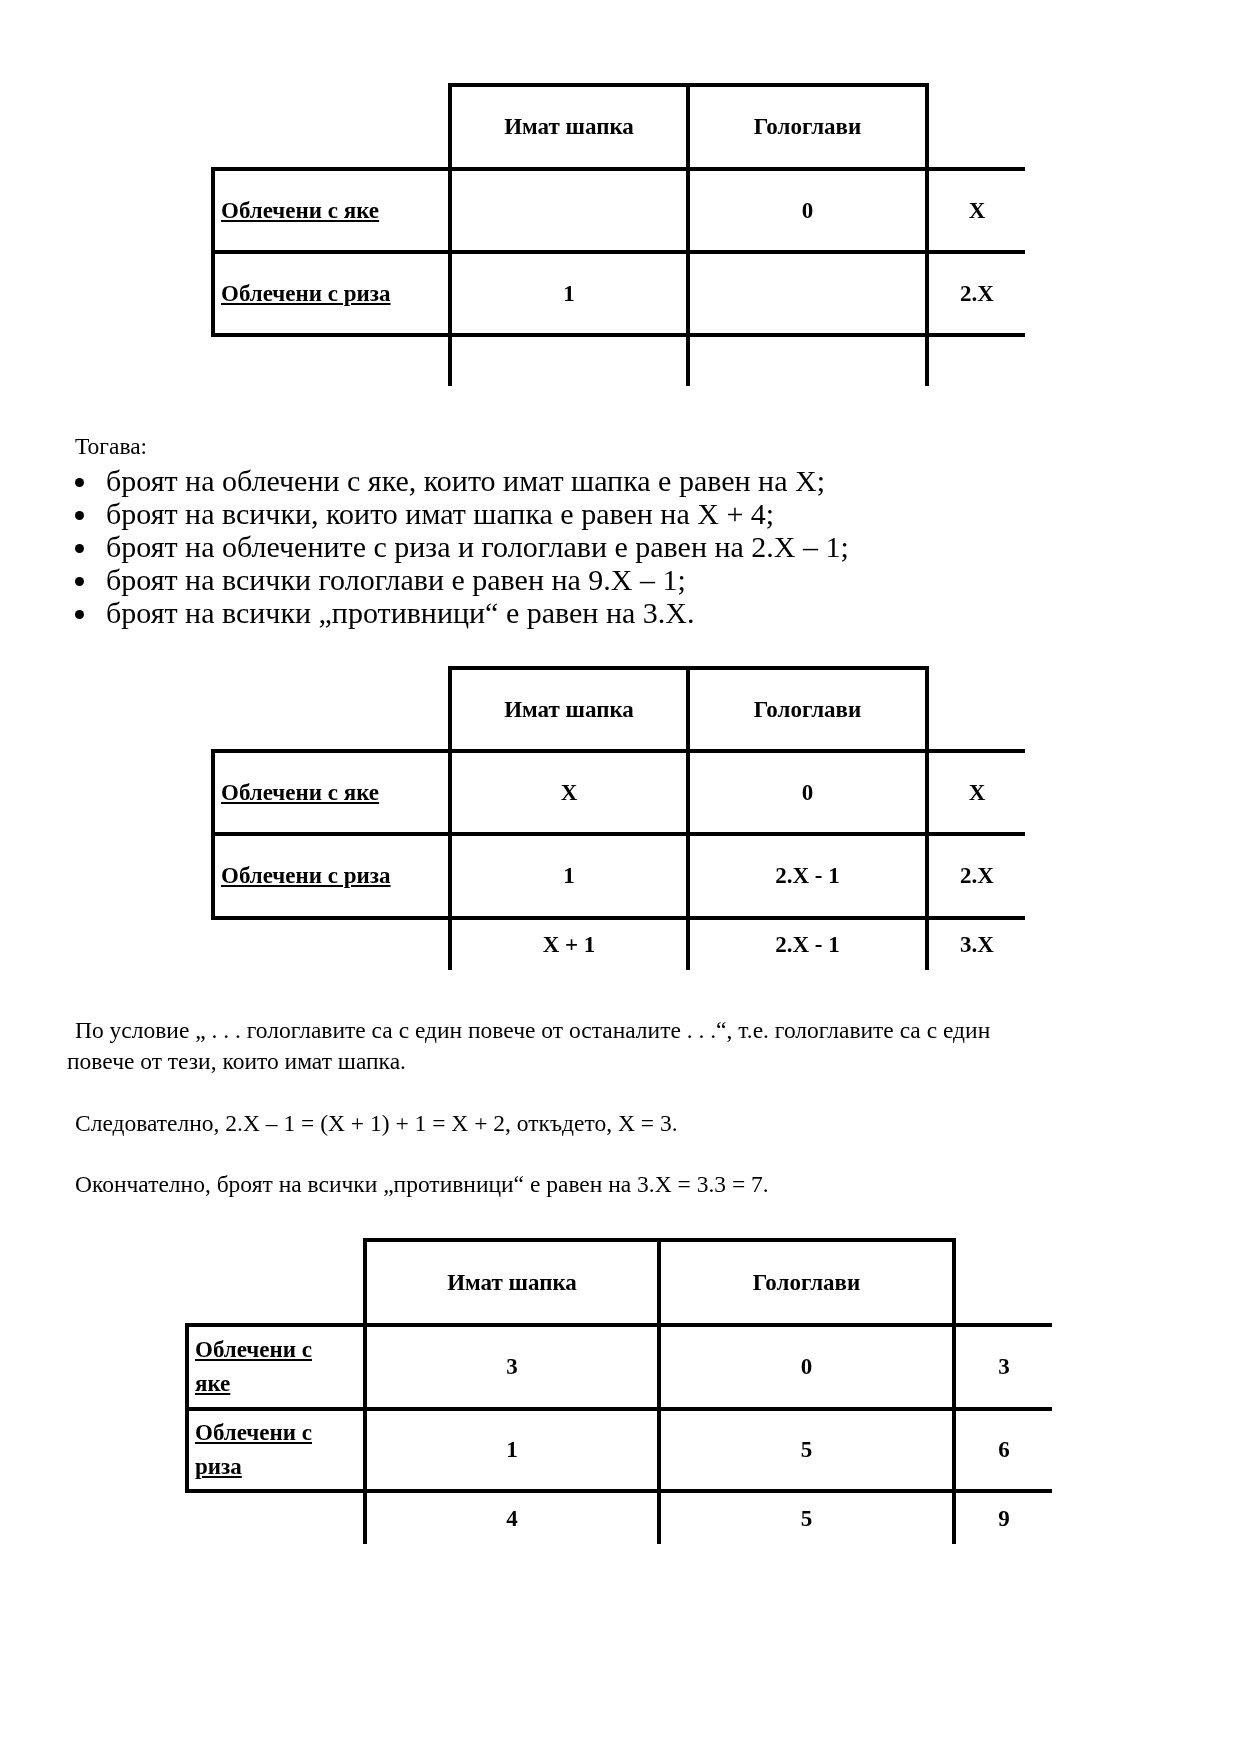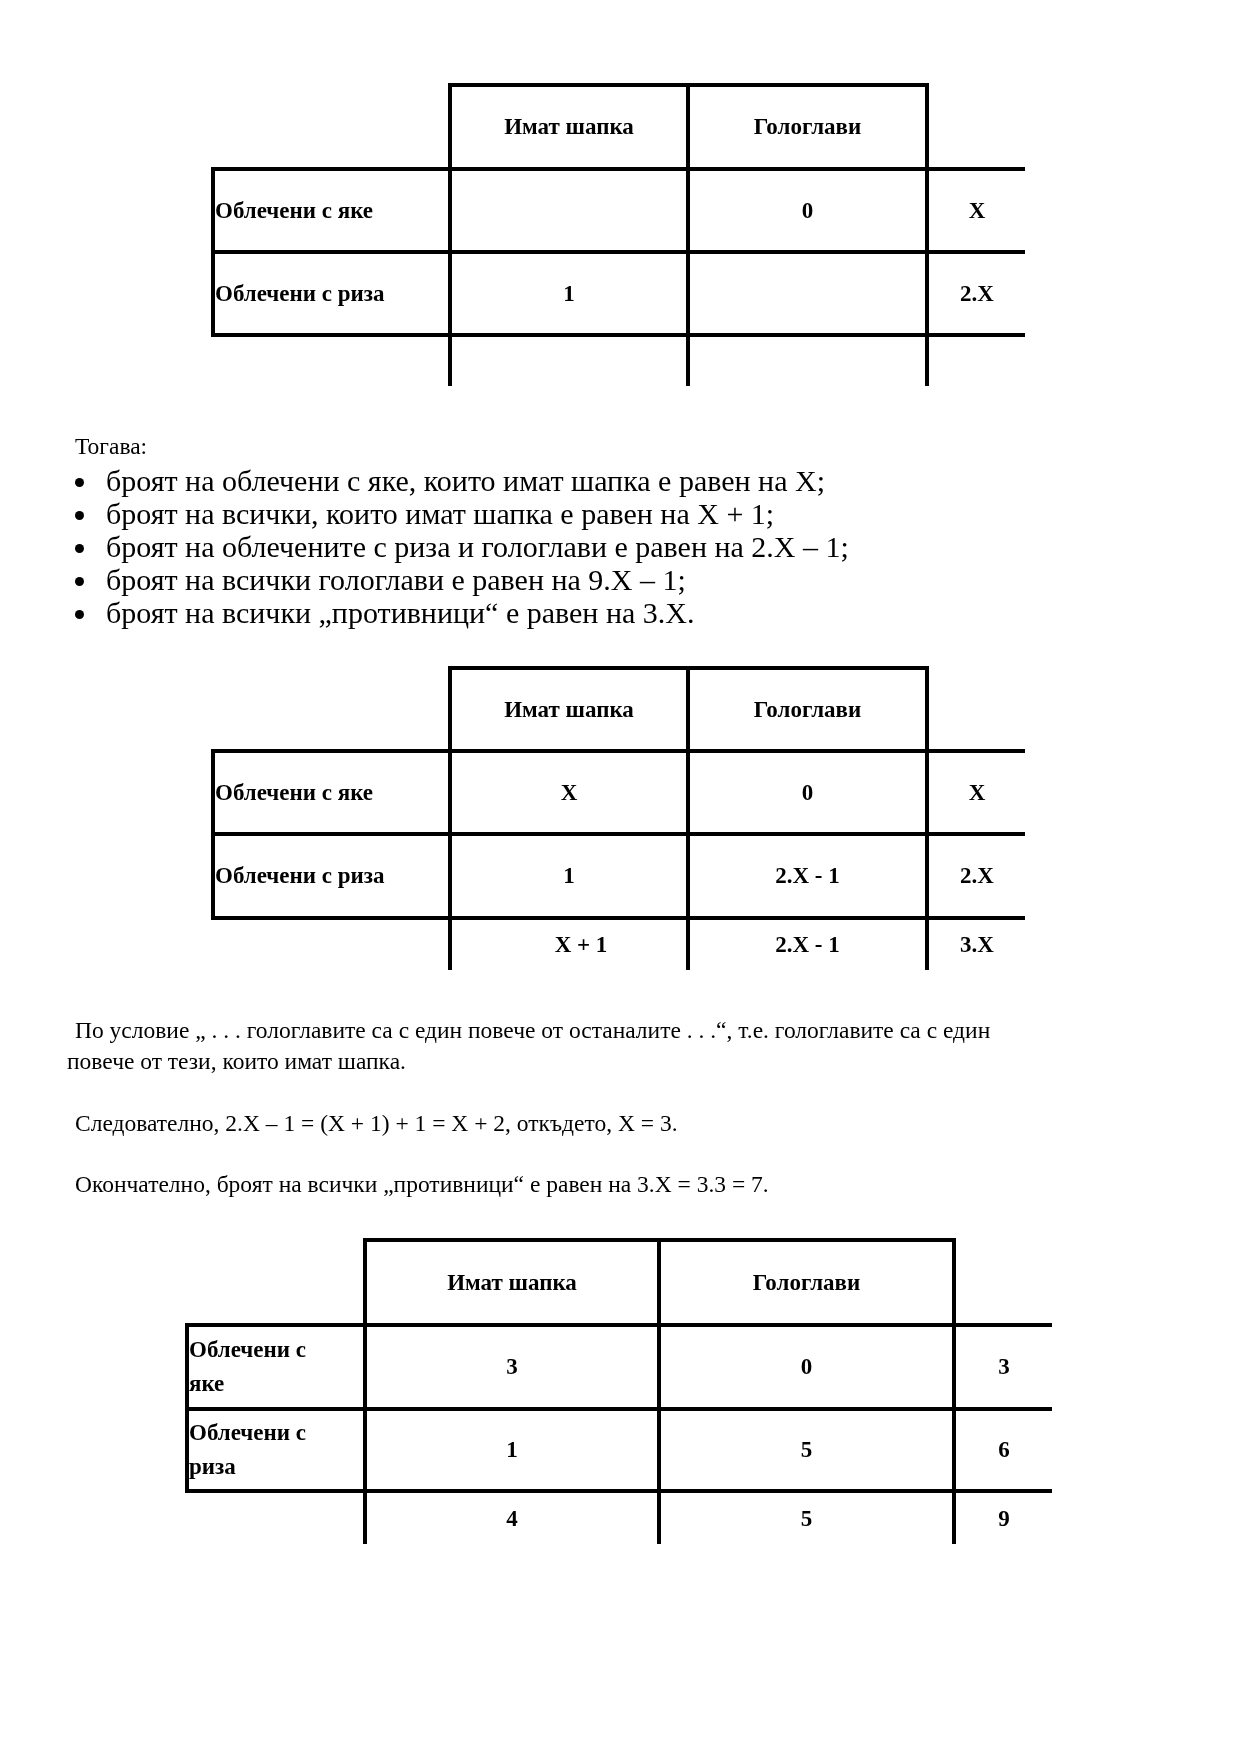--- a/index.html
+++ b/index.html
@@ -1,19 +1,19 @@
 <!DOCTYPE html>
 <html><head>
 <meta charset="utf-8">
 <style>
   html, body { margin:0; padding:0; background:#fff; }
   body { width:1240px; height:1754px; position:relative; overflow:hidden; font-family:"Liberation Serif", serif; color:#000; }
   .line { position:absolute; background:#000; }
   .cell { position:absolute; display:flex; align-items:center; justify-content:center; font-weight:bold; font-size:23px; font-family:"Liberation Serif", serif; text-align:center; }
-  .rowlabel { justify-content:flex-start; padding-left:0; text-align:left; }
+  .rowlabel { justify-content:flex-start; padding-left:6px; text-align:left;text-decoration:underline; }
   .txt { position:absolute; font-size:23.5px; line-height:33px; white-space:nowrap; }
   .bullet-item { position:absolute; left:75px; font-size:30px; white-space:nowrap; }
   .dot { display:inline-block; width:9px; height:9px; border-radius:50%; background:#000; margin-right:22px; vertical-align:middle; position:relative; top:-2px; }
 </style>
 </head>
 <body>
 
 <div>
 
   <div class="line" style="left:450px;top:83px;width:479px;height:4px;"></div>
@@ -40,21 +40,21 @@
   <div class="cell" style="left:929px;top:254px;width:96px;height:79px;">2.X</div>
 
   <div class="cell" style="left:452px;top:337px;width:234px;height:49px;"></div>
   <div class="cell" style="left:690px;top:337px;width:235px;height:49px;"></div>
   <div class="cell" style="left:929px;top:337px;width:96px;height:49px;"></div>
 </div>
 
 <div class="txt" style="left:75px;top:430px;">Тогава:</div>
 <div>
   <div class="bullet-item" style="top:464px;"><span class="dot"></span><span>броят на облечени с яке, които имат шапка е равен на X;</span></div>
-  <div class="bullet-item" style="top:497px;"><span class="dot"></span><span>броят на всички, които имат шапка е равен на X + 1;</span></div>
+  <div class="bullet-item" style="top:497px;"><span class="dot"></span><span>броят на всички, които имат шапка е равен на X + 4;</span></div>
   <div class="bullet-item" style="top:530px;"><span class="dot"></span><span>броят на облечените с риза и гологлави е равен на 2.X – 1;</span></div>
   <div class="bullet-item" style="top:563px;"><span class="dot"></span><span>броят на всички гологлави е равен на 9.X – 1;</span></div>
   <div class="bullet-item" style="top:596px;"><span class="dot"></span><span>броят на всички „противници“ е равен на 3.X.</span></div>
 </div>
 
 <div>
   <div class="line" style="left:450px;top:666px;width:479px;height:4px;"></div>
   <div class="line" style="left:211px;top:749px;width:814px;height:4px;"></div>
   <div class="line" style="left:211px;top:832px;width:814px;height:4px;"></div>
   <div class="line" style="left:211px;top:916px;width:814px;height:4px;"></div>
@@ -65,21 +65,21 @@
   <div class="cell" style="left:452px;top:670px;width:234px;height:79px;">Имат шапка</div>
   <div class="cell" style="left:690px;top:670px;width:235px;height:79px;">Гологлави</div>
   <div class="cell rowlabel" style="left:215px;top:753px;width:233px;height:79px;">Облечени с яке</div>
   <div class="cell" style="left:452px;top:753px;width:234px;height:79px;">X</div>
   <div class="cell" style="left:690px;top:753px;width:235px;height:79px;">0</div>
   <div class="cell" style="left:929px;top:753px;width:96px;height:79px;">X</div>
   <div class="cell rowlabel" style="left:215px;top:836px;width:233px;height:80px;">Облечени с риза</div>
   <div class="cell" style="left:452px;top:836px;width:234px;height:80px;">1</div>
   <div class="cell" style="left:690px;top:836px;width:235px;height:80px;">2.X - 1</div>
   <div class="cell" style="left:929px;top:836px;width:96px;height:80px;">2.X</div>
-  <div class="cell" style="left:452px;top:920px;width:234px;height:50px;padding-left:12px;">X + 1</div>
+  <div class="cell" style="left:452px;top:920px;width:234px;height:50px;">X + 1</div>
   <div class="cell" style="left:690px;top:920px;width:235px;height:50px;">2.X - 1</div>
   <div class="cell" style="left:929px;top:920px;width:96px;height:50px;">3.X</div>
 </div>
 
 <div class="txt" style="left:75px;top:1014px;">По условие „ . . . гологлавите са с един повече от останалите . . .“, т.е. гологлавите са с един</div>
 <div class="txt" style="left:67px;top:1045px;">повече от тези, които имат шапка.</div>
 <div class="txt" style="left:75px;top:1107px;">Следователно, 2.X – 1 = (X + 1) + 1 = X + 2, откъдето, X = 3.</div>
 <div class="txt" style="left:75px;top:1168px;">Окончателно, броят на всички „противници“ е равен на 3.X = 3.3 = 7.</div>
 
 <div>

